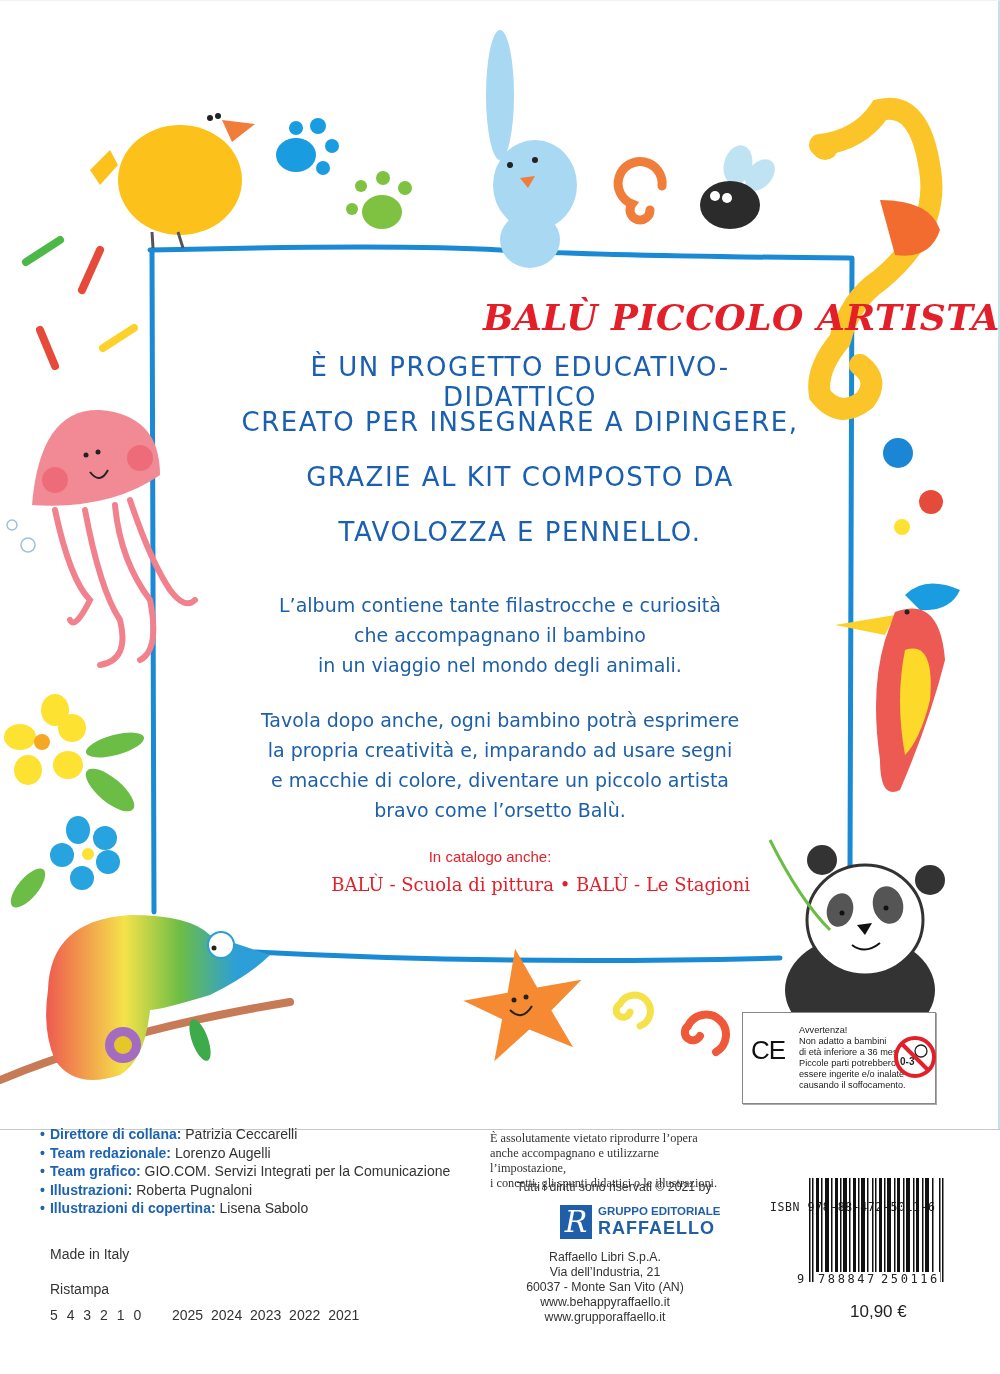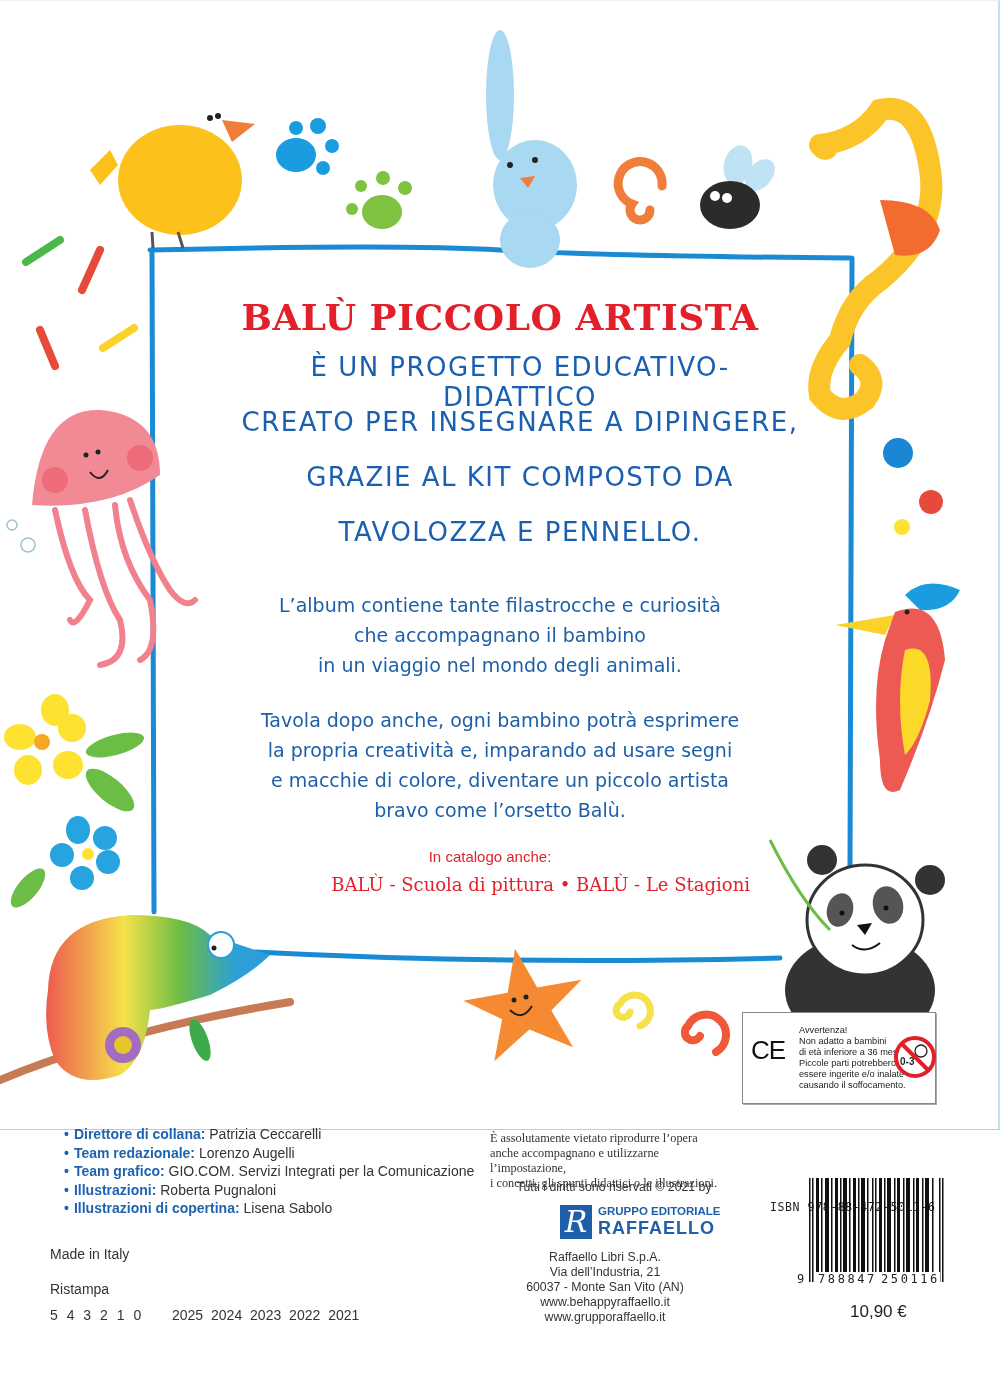--- a/index.html
+++ b/index.html
@@ -5,22 +5,22 @@
   * { box-sizing: border-box; margin: 0; padding: 0; }
   html, body { width: 1000px; height: 1374px; background: #ffffff; overflow: hidden; }
   body { position: relative; font-family: "DejaVu Sans", sans-serif; color: #222; }
 
   .page { position: absolute; left: 0; top: 0; width: 1000px; height: 1374px; background: #fff; }
   .page-edge { position: absolute; left: 0; top: 0; width: 1000px; height: 1130px; border-right: 2px solid #bfe3ef; border-top: 1px solid #eef4f6; pointer-events: none; }
 
   .illus { position: absolute; left: 0; top: 0; width: 1000px; height: 1130px; }
 
   
-  .title { position: absolute; left: 0; width: 1000px; text-align: center; top: 296px;
-    font-family: "DejaVu Serif", serif; font-weight: bold; font-size: 36px; letter-spacing: 0.5px; color: #e3202a; }
+  .title { position: absolute; left: 0; width: 1000px; text-align: right; top: 296px;
+    font-family: "DejaVu Serif", serif; font-weight: bold; font-size: 36px; letter-spacing: 0.5px; color: #e3202a; font-style: italic; }
   .hand { position: absolute; left: 240px; width: 560px; text-align: center;
     font-family: "DejaVu Sans", sans-serif; font-size: 26px; letter-spacing: 1.5px; color: #1a5fb0; font-weight: normal; }
   .hand.l1 { top: 352px; } .hand.l2 { top: 407px; } .hand.l3 { top: 462px; } .hand.l4 { top: 517px; }
 
   .body-para { position: absolute; left: 200px; width: 600px; text-align: center;
     font-family: "DejaVu Sans", sans-serif; font-size: 19px; line-height: 30px; color: #1d5fa8; }
   .body-para.p1 { top: 590px; }
   .body-para.p2 { top: 705px; }
 
   .catalog-label { position: absolute; left: 250px; width: 480px; top: 848px; text-align: center;
@@ -32,21 +32,21 @@
   .warning { position: absolute; left: 742px; top: 1012px; width: 194px; height: 92px; background: #fff;
     border: 1px solid #888; box-shadow: 1px 1px 0 #aaa; }
   .ce { position: absolute; left: 8px; top: 22px; font-family: "Liberation Sans", sans-serif; font-size: 26px; font-weight: normal; letter-spacing: -1px; color: #111; }
   .warn-text { position: absolute; left: 56px; top: 12px; width: 100px; font-family: "Liberation Sans", sans-serif; font-size: 9.2px; line-height: 11px; color: #222; }
   .warn-text div { white-space: nowrap; }
   .age-sign { position: absolute; left: 150px; top: 22px; width: 44px; height: 44px; }
 
   
   .footer-line { position: absolute; left: 0; top: 1129px; width: 1000px; height: 1px; background: #c8c8c8; }
   .credits { position: absolute; left: 40px; top: 1125px; font-family: "Liberation Sans", sans-serif; font-size: 14px; line-height: 18.5px; color: #333; }
-  .credit-row { white-space: nowrap; margin-left: 24px; }
+  .credit-row { white-space: nowrap; }
   .credit-row .bullet { color: #1e63b0; font-weight: bold; margin-right: 5px; }
   .credit-row .lbl { color: #1e63b0; font-weight: bold; }
   .made { position: absolute; left: 50px; top: 1246px; font-family: "Liberation Sans", sans-serif; font-size: 14px; color: #333; }
   .ristampa { position: absolute; left: 50px; top: 1281px; font-family: "Liberation Sans", sans-serif; font-size: 14px; color: #333; }
   .ris-nums { position: absolute; left: 50px; top: 1307px; font-family: "Liberation Sans", sans-serif; font-size: 14px; color: #333; word-spacing: 5px; white-space: nowrap; }
   .ris-years { position: absolute; left: 172px; top: 1307px; font-family: "Liberation Sans", sans-serif; font-size: 14px; color: #333; word-spacing: 4px; white-space: nowrap; }
 
   .rights { position: absolute; left: 490px; width: 248px; top: 1131px; text-align: left; font-family: Liberation Serif, serif; font-size: 12.3px; line-height: 15px; color: #333; }
   .rights-by { position: absolute; left: 490px; width: 248px; top: 1180px; text-align: center; font-family: "Liberation Sans", sans-serif; font-size: 12.3px; color: #333; }
   .logo { position: absolute; left: 560px; top: 1205px; width: 160px; height: 36px; }

